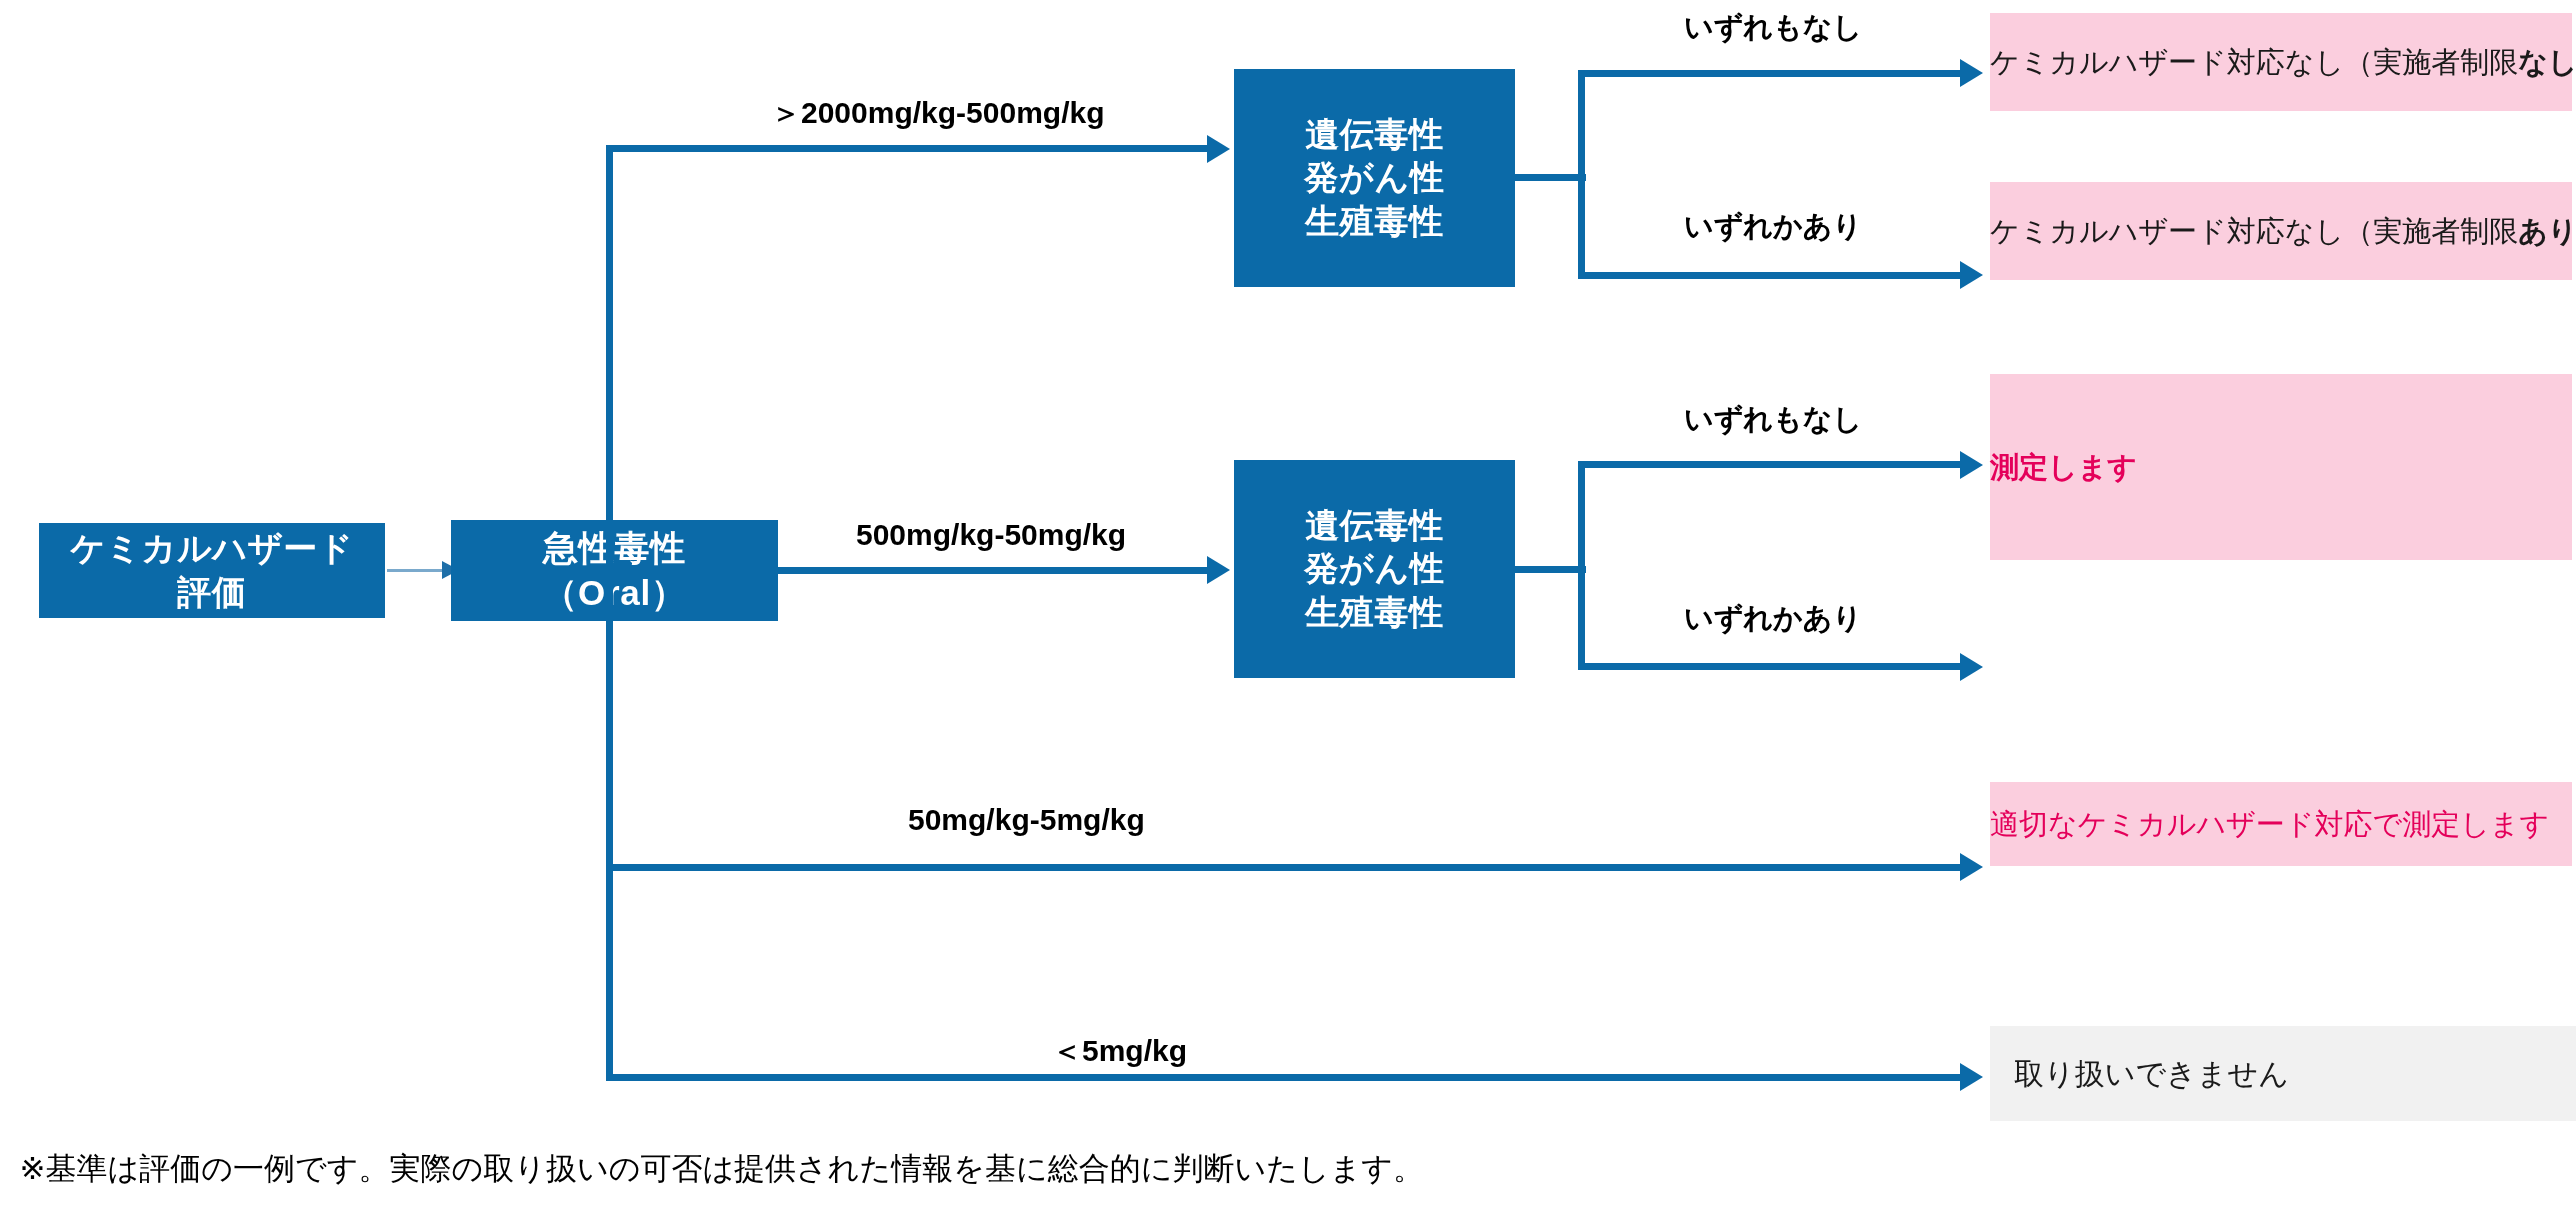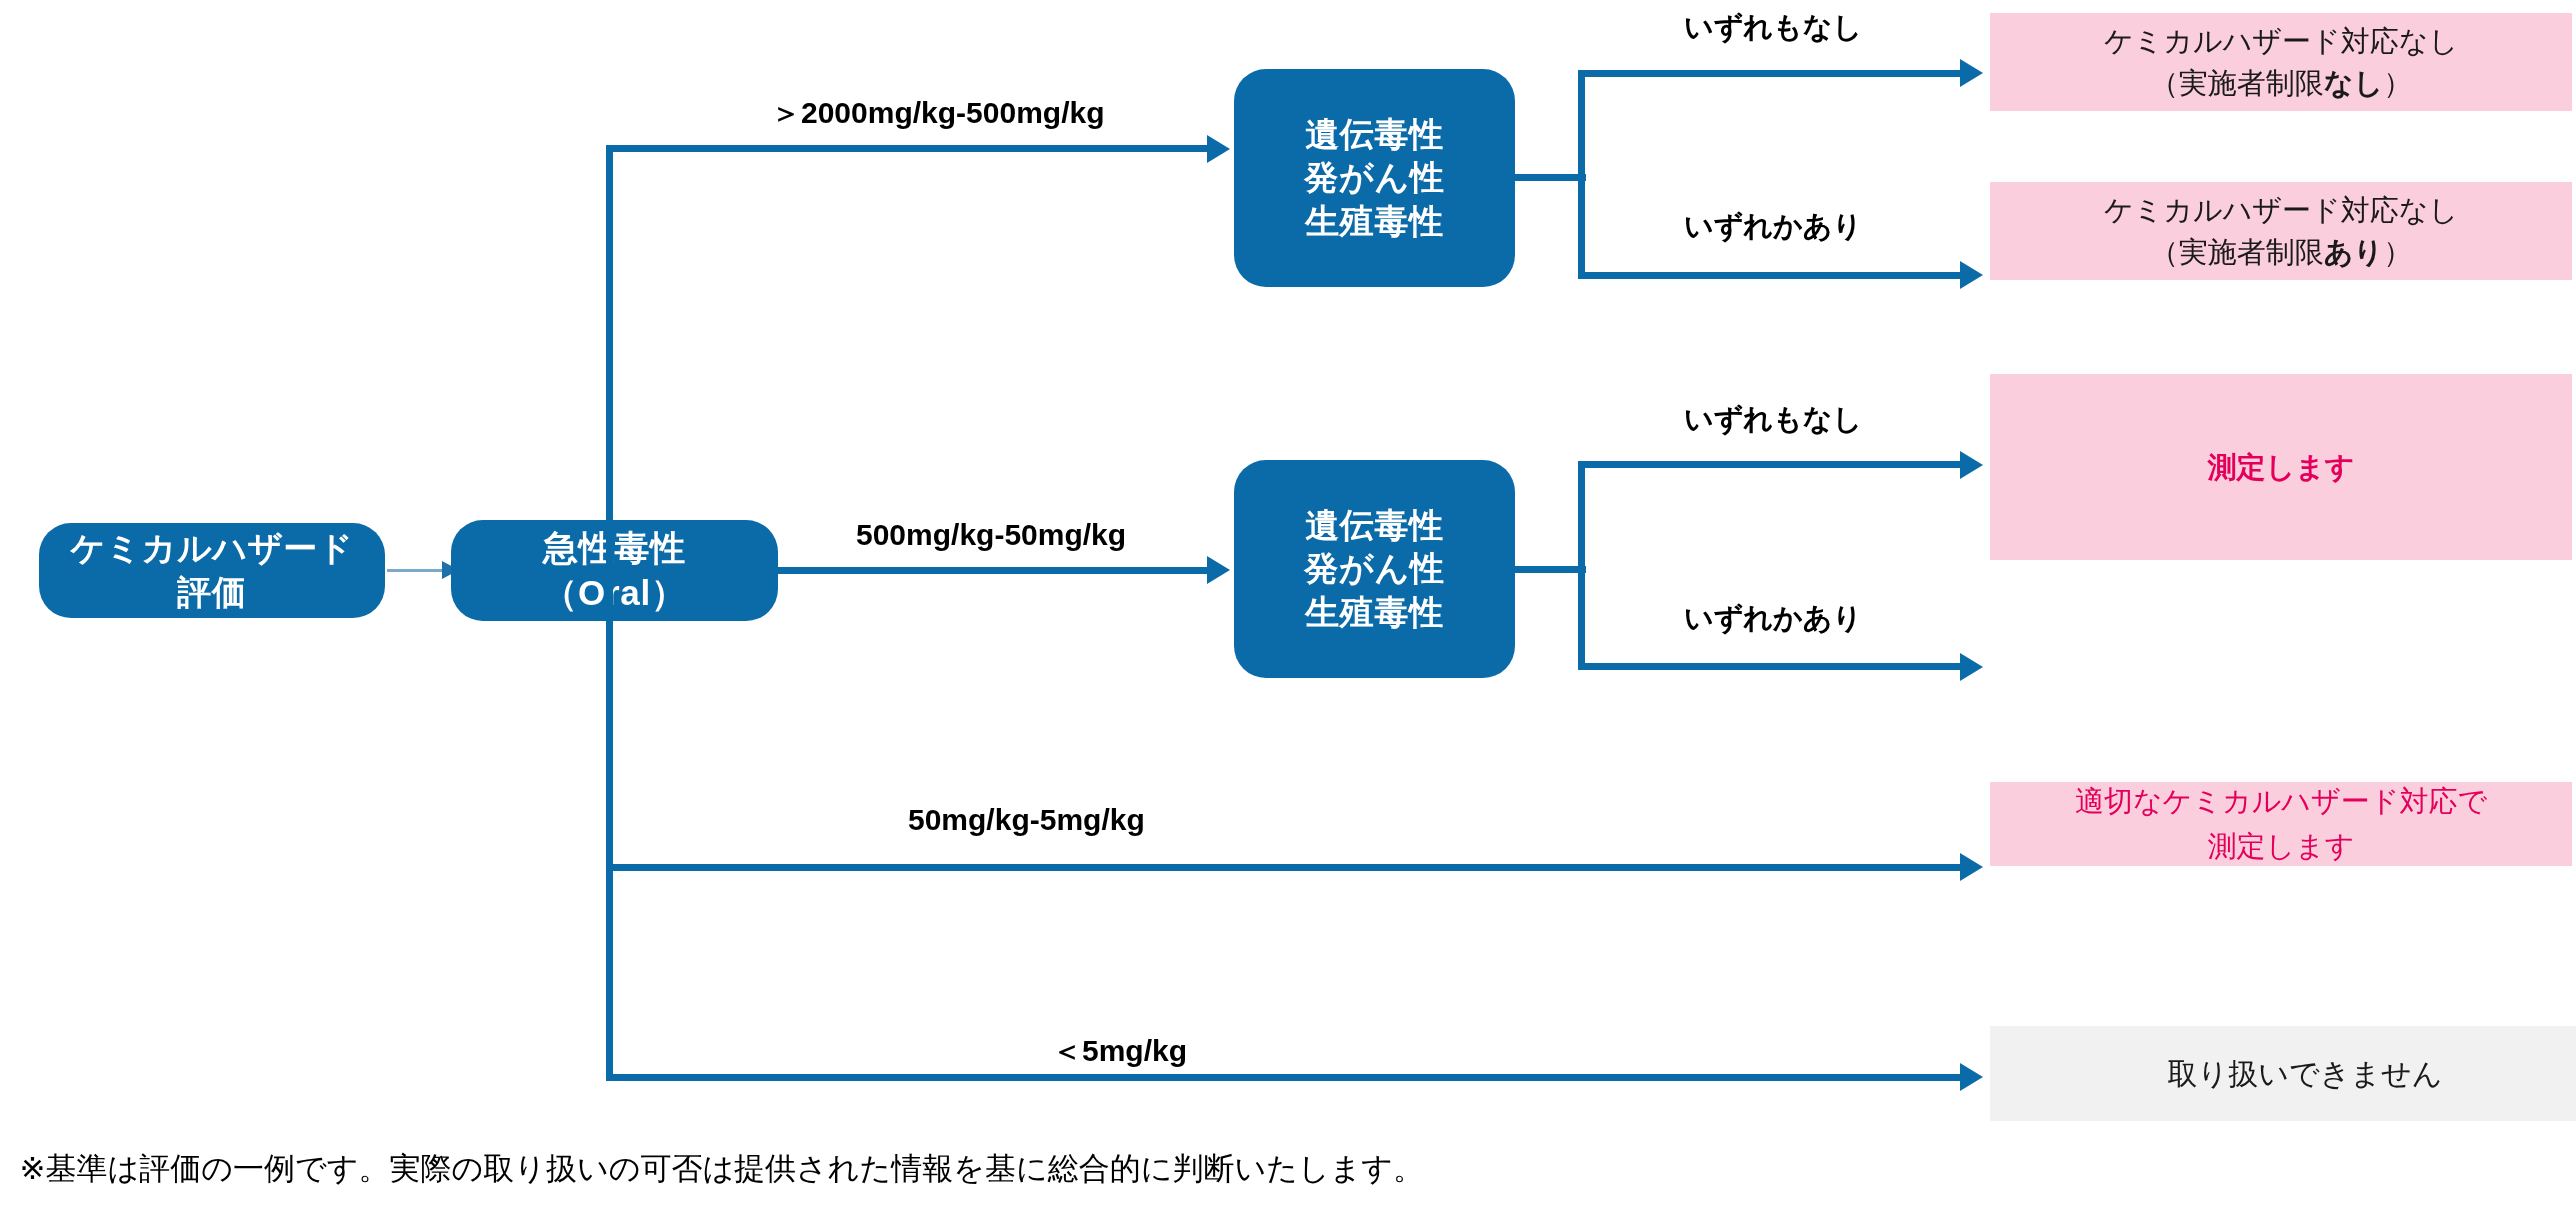--- a/index.html
+++ b/index.html
@@ -21,31 +21,29 @@
     position:absolute;
     background:#0b6aa8;
     color:#ffffff;
     font-weight:bold;
     display:flex;
     flex-direction:column;
     justify-content:center;
     text-align:center;
     line-height:1.28;
     letter-spacing:0.02em;
-    border-radius:32px;
   }
   .node .ln{display:block;white-space:nowrap;}
 
   
   .result{
     position:absolute;
     display:flex;
-    flex-direction:column;
     align-items:center;
-    justify-content:center;
+    justify-content:flex-start;
     text-align:center;
     line-height:1.45;
   }
   .result .ln{display:block;white-space:nowrap;}
   .result.pink{background:#fbcede;color:#1a1a1a;}
   .result.grey{background:#f1f1f1;color:#1a1a1a;}
   .result .bold{font-weight:bold;}
 
   
   .hline{position:absolute;background:#0b6aa8;height:7.2px;}

